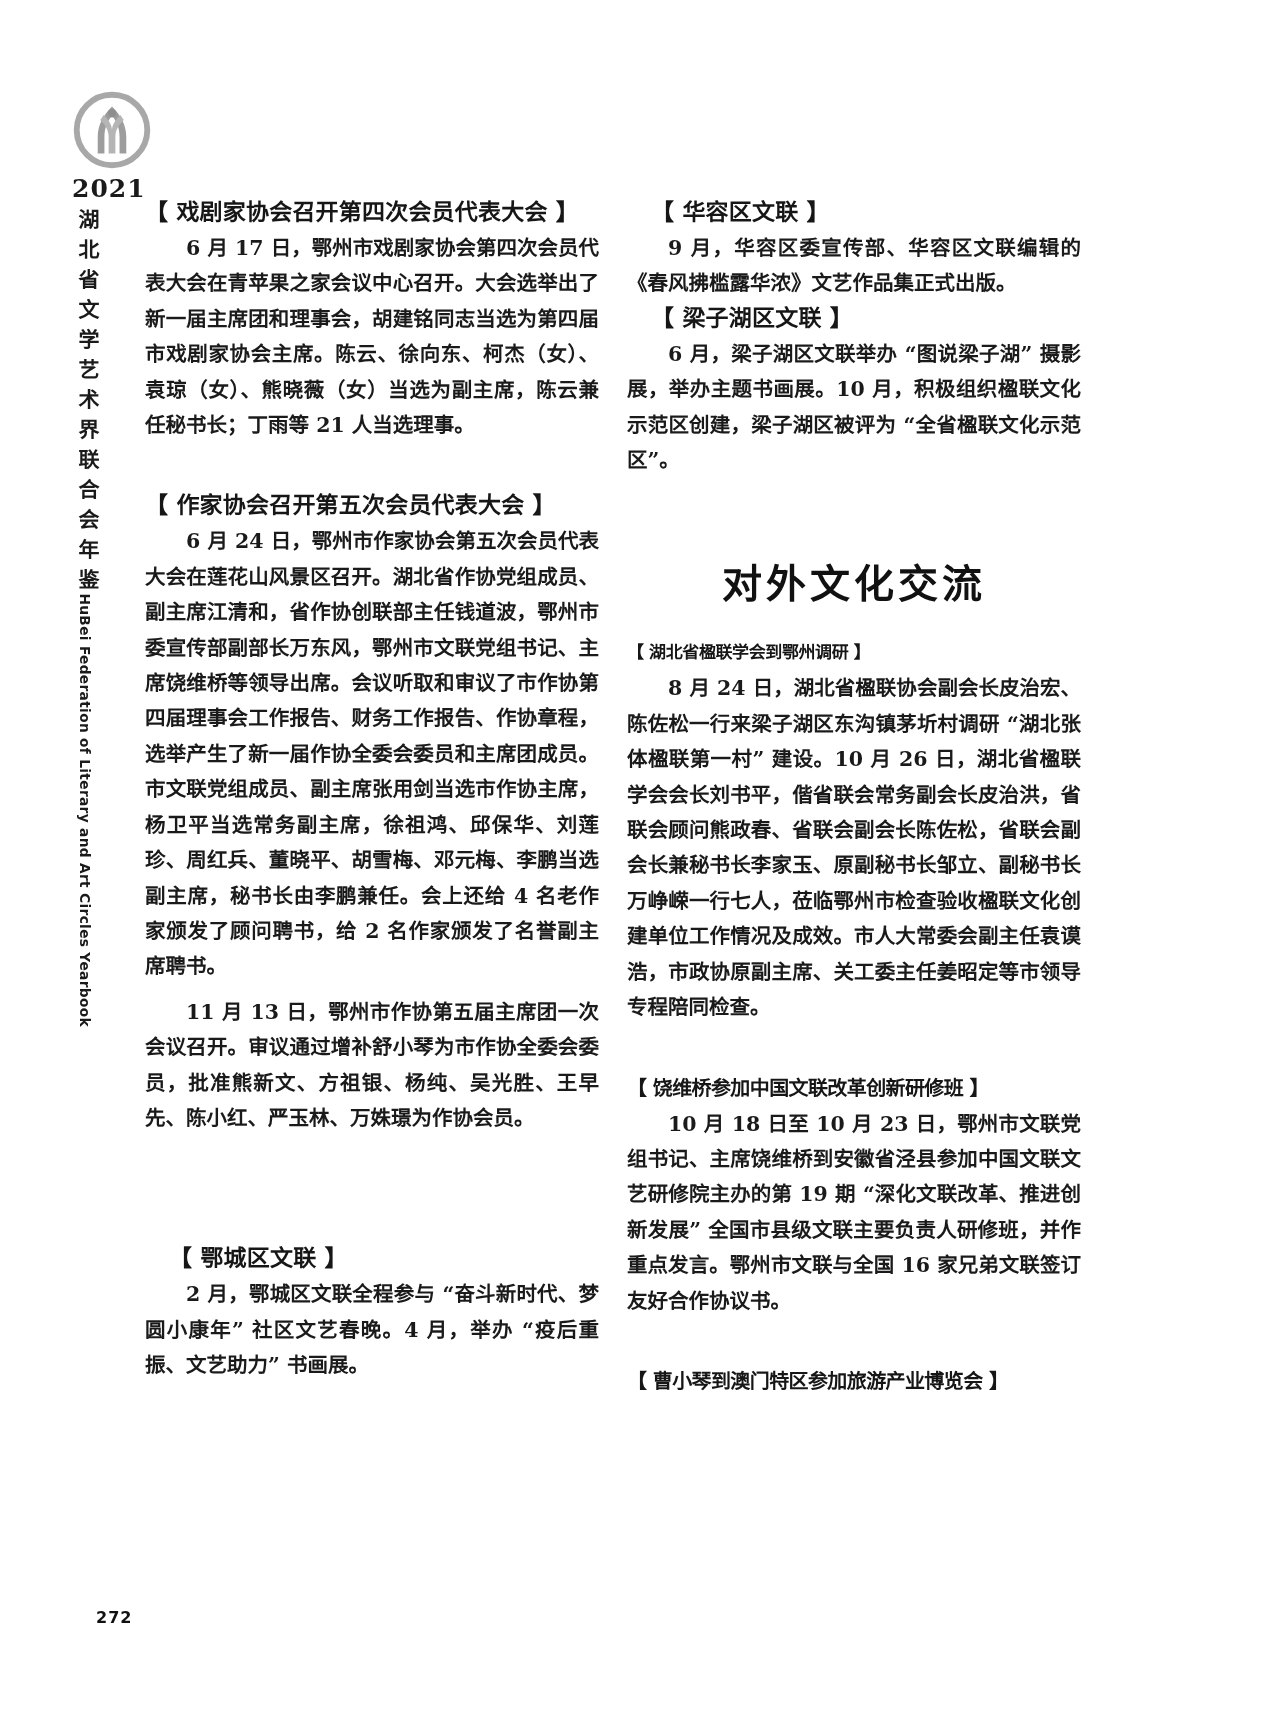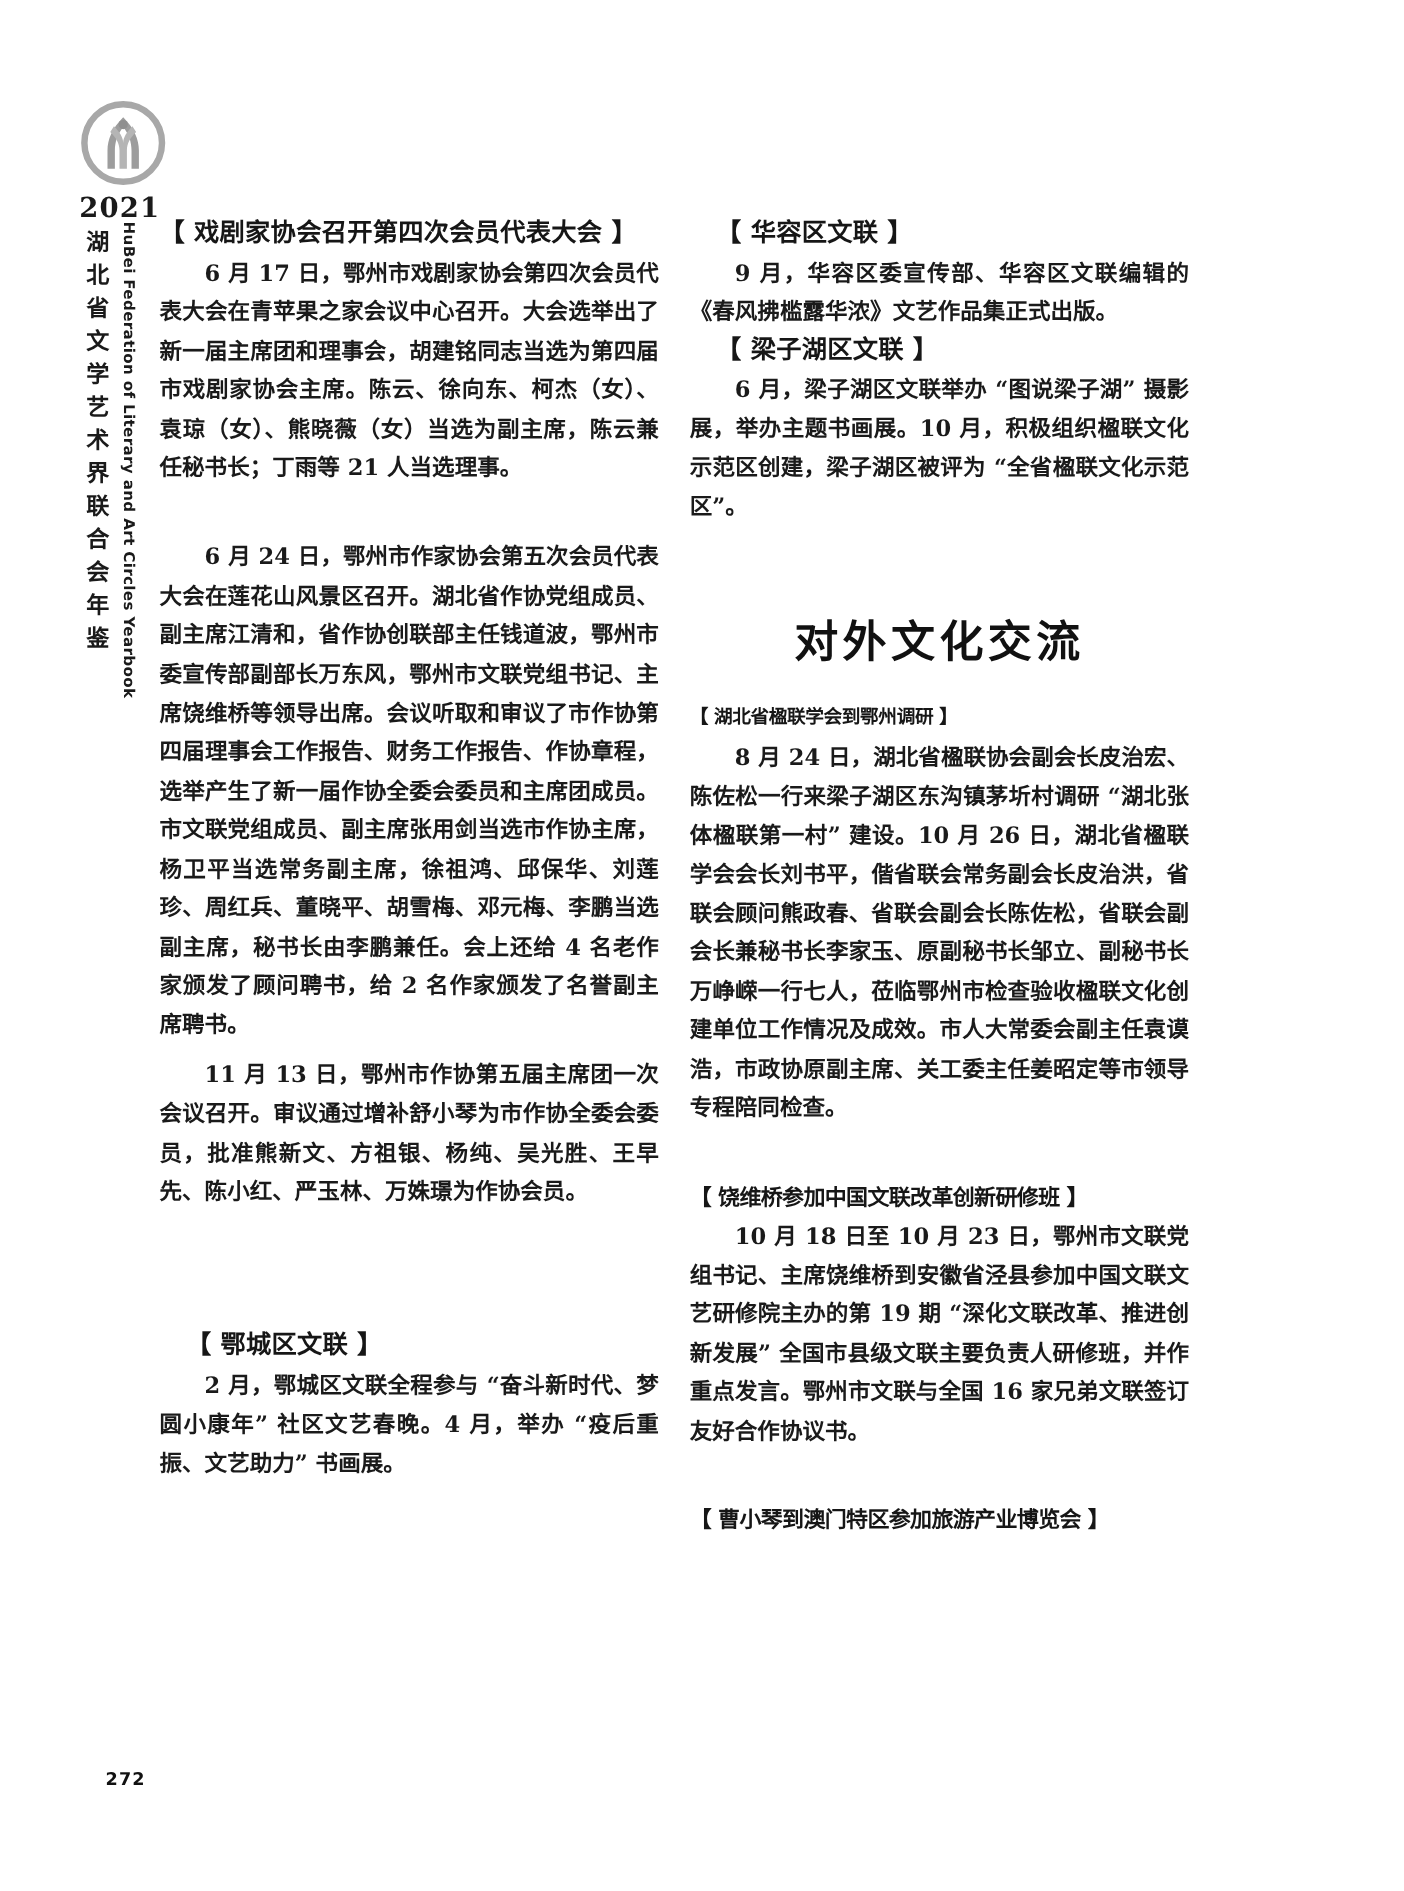--- a/index.html
+++ b/index.html
@@ -45,21 +45,21 @@
     font-size: 25px;
     letter-spacing: 1px;
     color: #1a1a1a;
   }
 
   .spine {
     position: absolute;
     left: 74px;
     top: 205px;
     display: flex;
-    flex-direction: row;
+    flex-direction: column;
     align-items: flex-start;
     gap: 2px;
   }
   .spine-cn {
     width: 30px;
     font-family: "DejaVu Sans", "Liberation Sans", sans-serif;
     font-weight: 700;
     font-size: 21px;
     line-height: 30px;
     letter-spacing: 0px;
@@ -183,20 +183,21 @@
 
   <div class="columns">
 
     <div class="col">
 
       <h2 class="art-title">【 戏剧家协会召开第四次会员代表大会 】</h2>
       <p class="body">6 月 17 日，鄂州市戏剧家协会第四次会员代表大会在青苹果之家会议中心召开。大会选举出了新一届主席团和理事会，胡建铭同志当选为第四届市戏剧家协会主席。陈云、徐向东、柯杰（女）、袁琼（女）、熊晓薇（女）当选为副主席，陈云兼任秘书长；丁雨等 21 人当选理事。</p>
 
       <div class="gap-lg"></div>
 
+      <h2 class="art-title">【 作家协会召开第五次会员代表大会 】</h2>
       <p class="body">6 月 24 日，鄂州市作家协会第五次会员代表大会在莲花山风景区召开。湖北省作协党组成员、副主席江清和，省作协创联部主任钱道波，鄂州市委宣传部副部长万东风，鄂州市文联党组书记、主席饶维桥等领导出席。会议听取和审议了市作协第四届理事会工作报告、财务工作报告、作协章程，选举产生了新一届作协全委会委员和主席团成员。市文联党组成员、副主席张用剑当选市作协主席，杨卫平当选常务副主席，徐祖鸿、邱保华、刘莲珍、周红兵、董晓平、胡雪梅、邓元梅、李鹏当选副主席，秘书长由李鹏兼任。会上还给 4 名老作家颁发了顾问聘书，给 2 名作家颁发了名誉副主席聘书。</p>
       <p class="body">11 月 13 日，鄂州市作协第五届主席团一次会议召开。审议通过增补舒小琴为市作协全委会委员，批准熊新文、方祖银、杨纯、吴光胜、王早先、陈小红、严玉林、万姝璟为作协会员。</p>
 
       <div class="gap-xl"></div>
 
 
       <div class="gap-md"></div>
 
       <h2 class="art-title indent">【 鄂城区文联 】</h2>
       <p class="body">2 月，鄂城区文联全程参与 “奋斗新时代、梦圆小康年” 社区文艺春晚。4 月，举办 “疫后重振、文艺助力” 书画展。</p>

